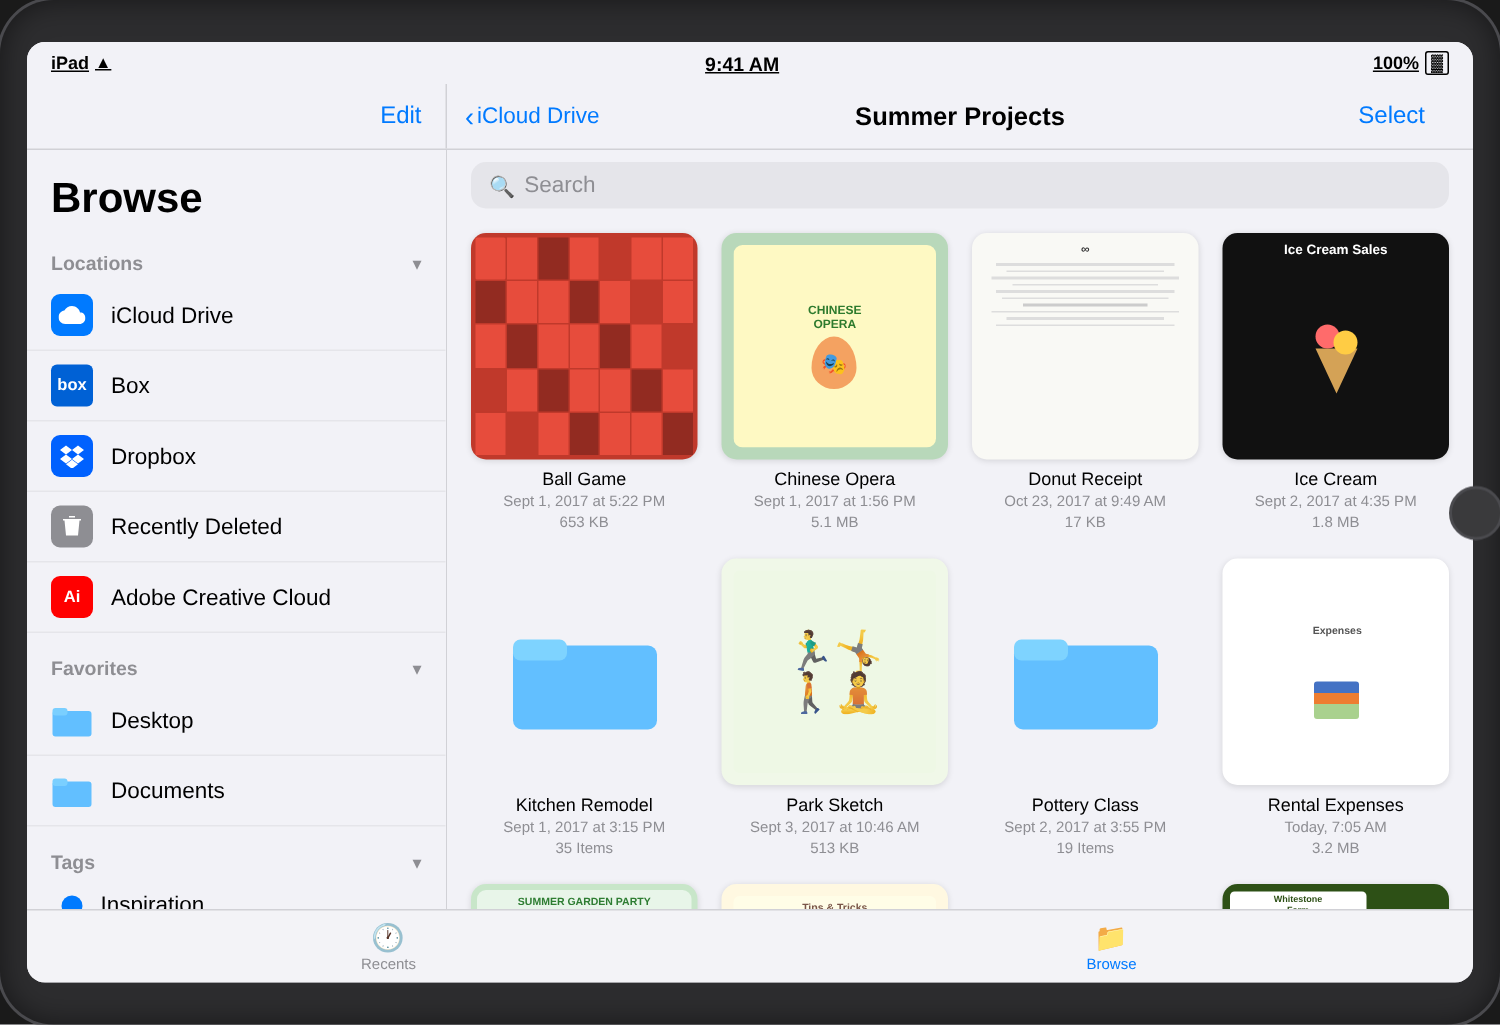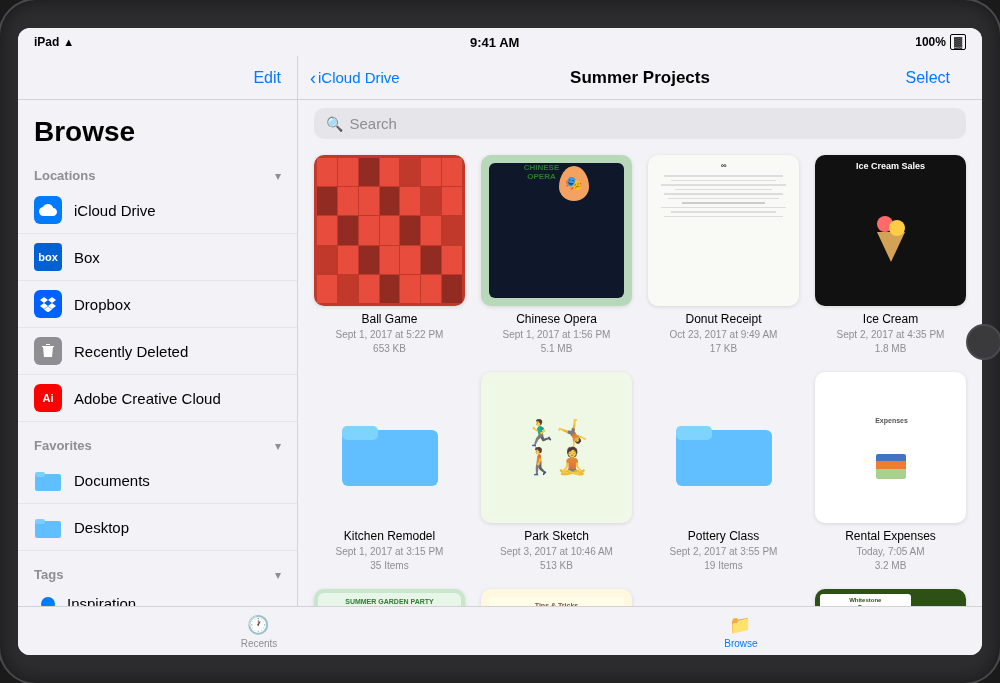--- a/index.html
+++ b/index.html
@@ -35,20 +35,21 @@
     
     .status-bar {
       background: #f2f2f7;
       height: 28px;
       display: flex;
       align-items: center;
       justify-content: space-between;
       padding: 0 16px;
       font-size: 12px;
       font-weight: 600;
+      text-decoration: underline;
     }
     .status-left { display: flex; align-items: center; gap: 4px; }
     .status-center { font-size: 13px; font-weight: 600; }
     .status-right { display: flex; align-items: center; gap: 4px; }
 
     
     .nav-bar {
       background: #f2f2f7;
       height: 44px;
       display: flex;
@@ -337,31 +338,31 @@
           <span class="section-chevron">▾</span>
         </div>
 
         <div class="sidebar-item">
           <div class="sidebar-icon" style="background:transparent;">
             <svg width="28" height="24" viewBox="0 0 28 24" fill="none">
               <rect x="1" y="6" width="26" height="17" rx="2" fill="#62bfff"></rect>
               <rect x="1" y="4" width="10" height="5" rx="2" fill="#7acfff"></rect>
             </svg>
           </div>
-          <span class="sidebar-label">Documents</span>
+          <span class="sidebar-label">Desktop</span>
         </div>
 
         <div class="sidebar-item">
           <div class="sidebar-icon" style="background:transparent;">
             <svg width="28" height="24" viewBox="0 0 28 24" fill="none">
               <rect x="1" y="6" width="26" height="17" rx="2" fill="#62bfff"></rect>
               <rect x="1" y="4" width="10" height="5" rx="2" fill="#7acfff"></rect>
             </svg>
           </div>
-          <span class="sidebar-label">Desktop</span>
+          <span class="sidebar-label">Documents</span>
         </div>
 
         <div class="section-header" style="margin-top:8px;">
           <span class="section-title">Tags</span>
           <span class="section-chevron">▾</span>
         </div>
 
         <div class="sidebar-item">
           <div class="tag-dot" style="background:#007aff; width:14px; height:14px; flex-shrink:0; margin-left:7px;"></div>
           <span class="sidebar-label">Inspiration</span>
@@ -421,21 +422,21 @@
               </div>
             </div>
             <span class="file-name">Ball Game</span>
             <span class="file-meta" style="white-space: pre-line;">Sept 1, 2017 at 5:22 PM
 653 KB</span>
           </div>
 
           <div class="file-item">
             <div class="file-thumb" style="background: #b8d8ba; display:flex; align-items:center; justify-content:center; flex-direction:column;">
               <div style="background:#d4edda; width:90%; height:90%; border-radius:6px; display:flex; align-items:center; justify-content:center; position:relative; overflow:hidden;">
-                <div style="background:#0f172a; width:100%; height:100%; display:flex; justify-content:center; flex-direction:row;">
+                <div style="background:#fef9c3; width:100%; height:100%; display:flex; align-items:center; justify-content:center; flex-direction:column;">
                   <div style="font-size:8px; color:#2d7a2d; font-weight:700; text-align:center; line-height:1.2;">CHINESE<br>OPERA</div>
                   <div style="width:30px; height:35px; border-radius:50% 50% 50% 50%/60% 60% 40% 40%; background:#f4a261; margin-top:3px; position:relative; display:flex; align-items:center; justify-content:center;">
                     <div style="font-size:14px;">🎭</div>
                   </div>
                 </div>
               </div>
             </div>
             <span class="file-name">Chinese Opera</span>
             <span class="file-meta" style="white-space:pre-line;">Sept 1, 2017 at 1:56 PM
 5.1 MB</span>

